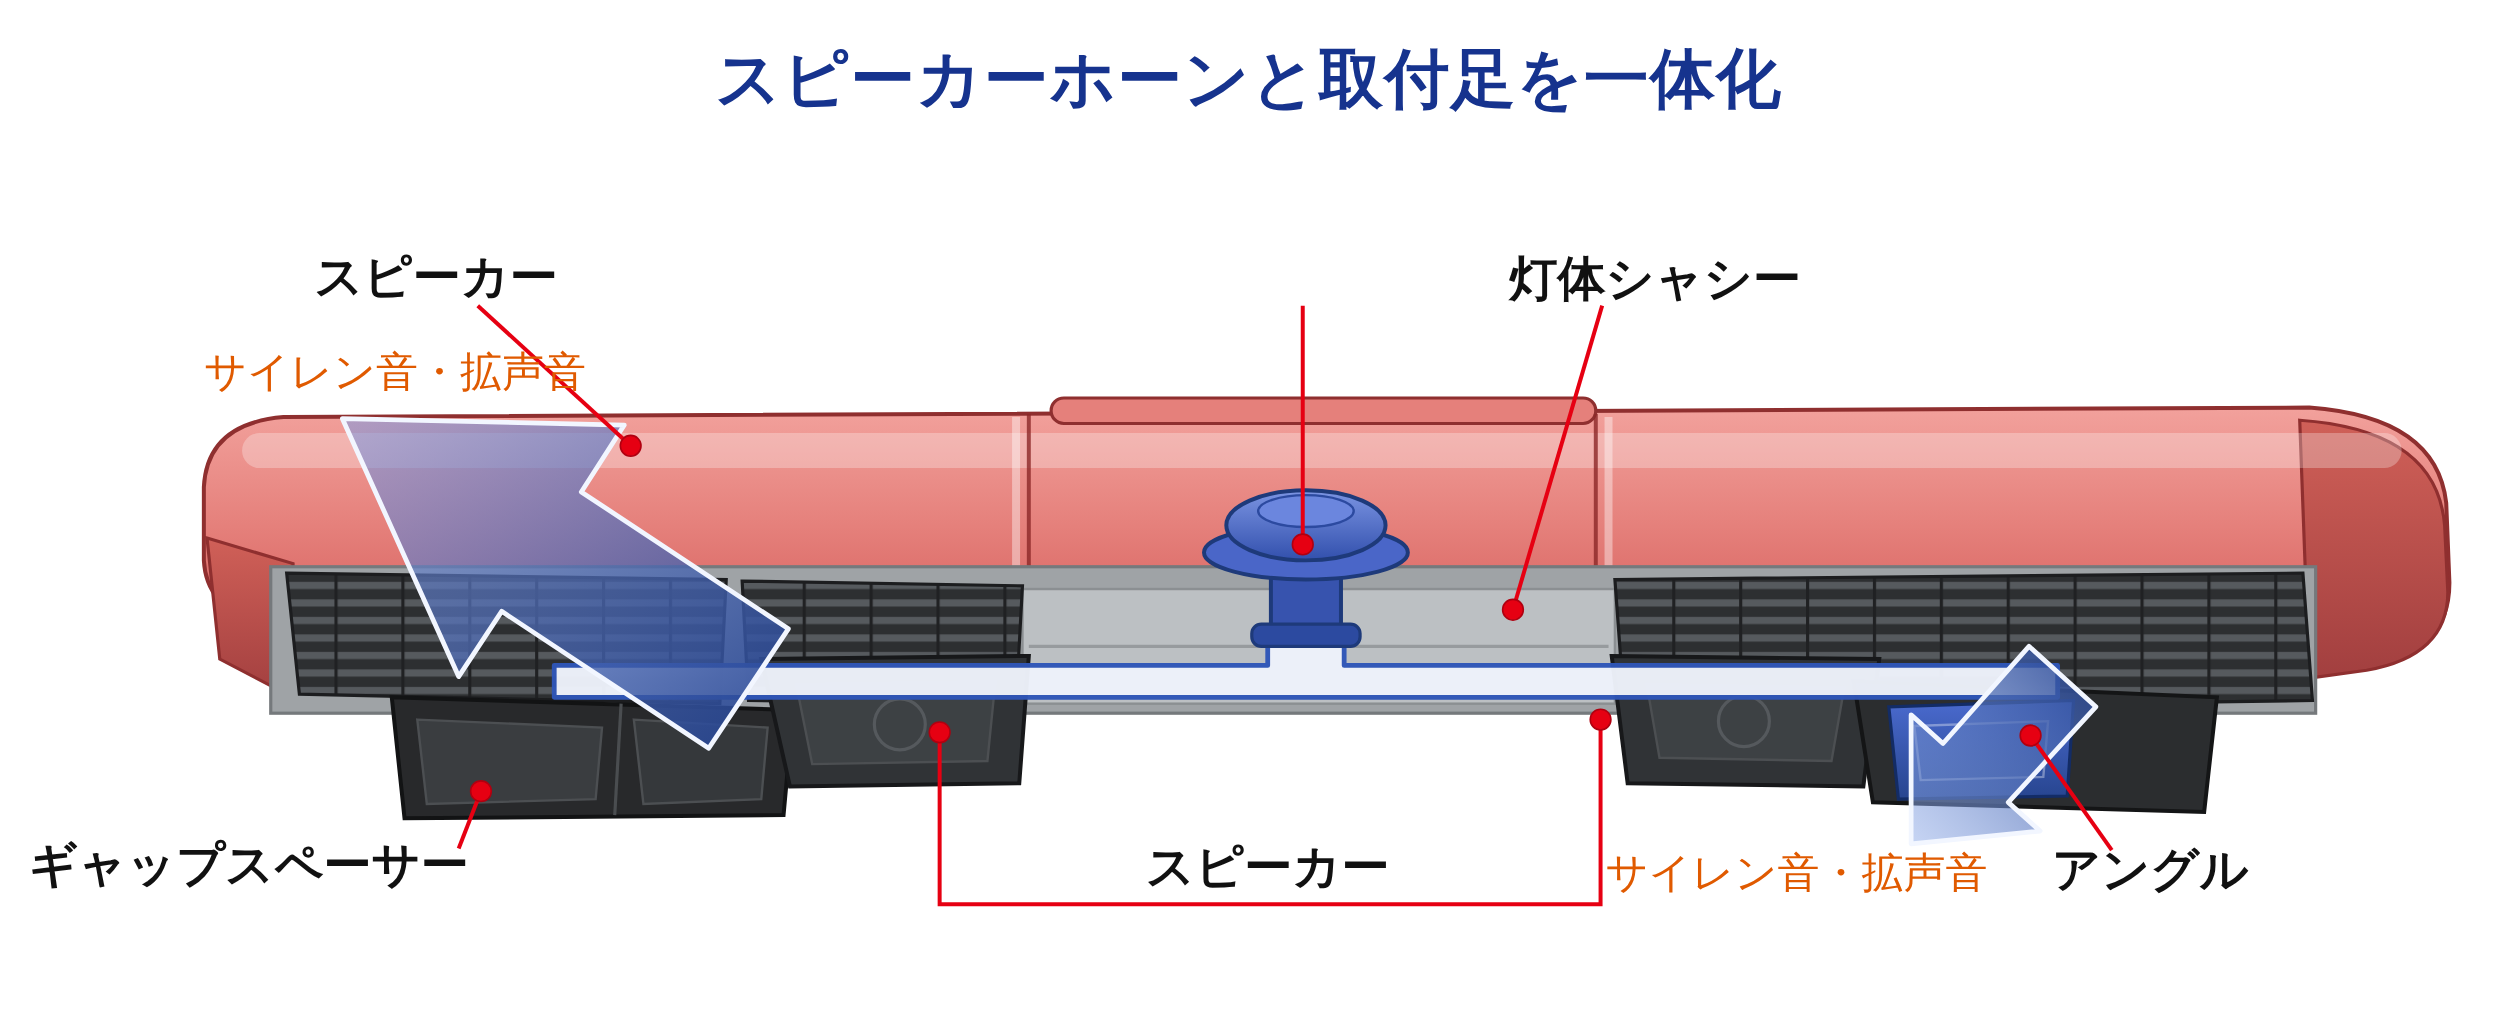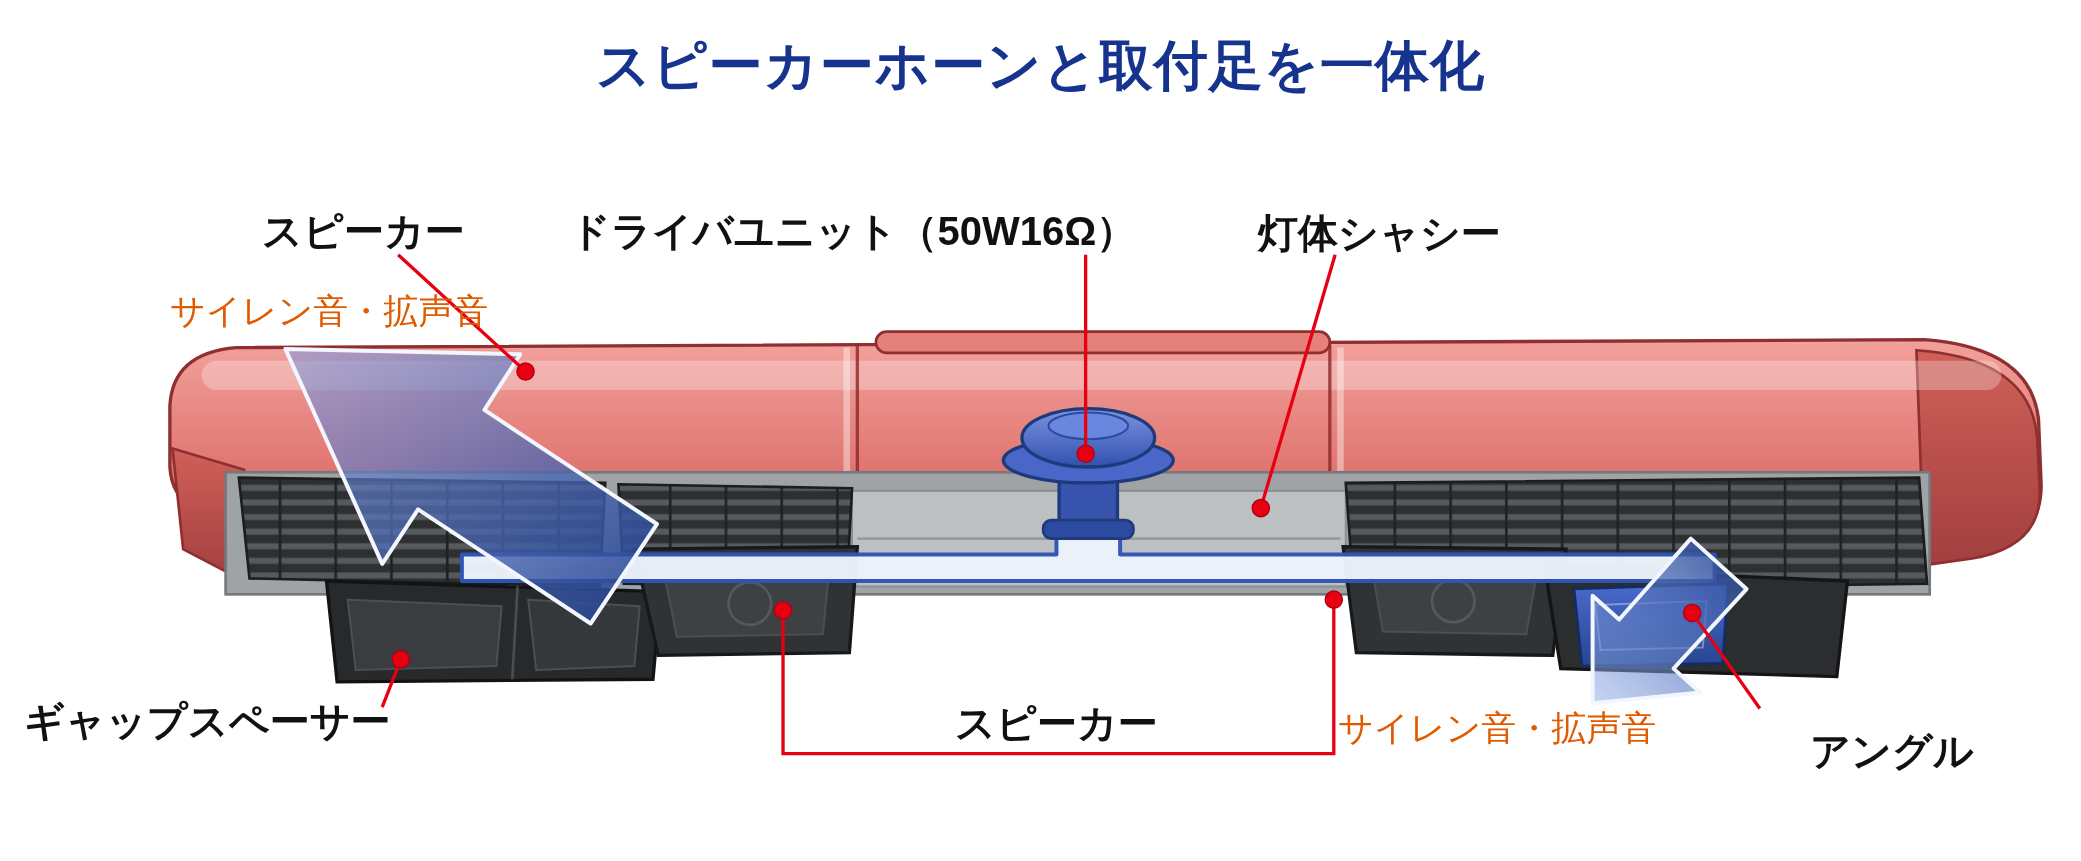--- a/index.html
+++ b/index.html
@@ -133,23 +133,22 @@
       <circle cx="302" cy="497" r="6.5"></circle>
       <circle cx="590" cy="460" r="6.5"></circle>
       <circle cx="1005" cy="452" r="6.5"></circle>
       <circle cx="1275" cy="462" r="6.5"></circle>
     </g>
   </svg>
 
   <div class="page-title">スピーカーホーンと取付足を一体化</div>
 
   <div class="part-label" style="left:262px;top:208px;">スピーカー</div>
-  <div class="part-label" style="left:570px;top:208px;">ドライバユニット（50W16Ω）</div>
   <div class="part-label" style="left:1258px;top:210px;text-align:right;">灯体シャシー</div>
 
   <div class="siren-label" style="left:170px;top:291px;">サイレン音・拡声音</div>
   <div class="siren-label" style="left:1338px;top:708px;">サイレン音・拡声音</div>
 
   <div class="part-label" style="left:24px;top:698px;">ギャップスペーサー</div>
   <div class="part-label" style="left:955px;top:700px;">スピーカー</div>
-  <div class="part-label" style="left:1810px;top:702px;margin-top:26px;">アングル</div>
+  <div class="part-label" style="left:1710px;top:702px;">アングル</div>
 
 </div>
 
 </body></html>

